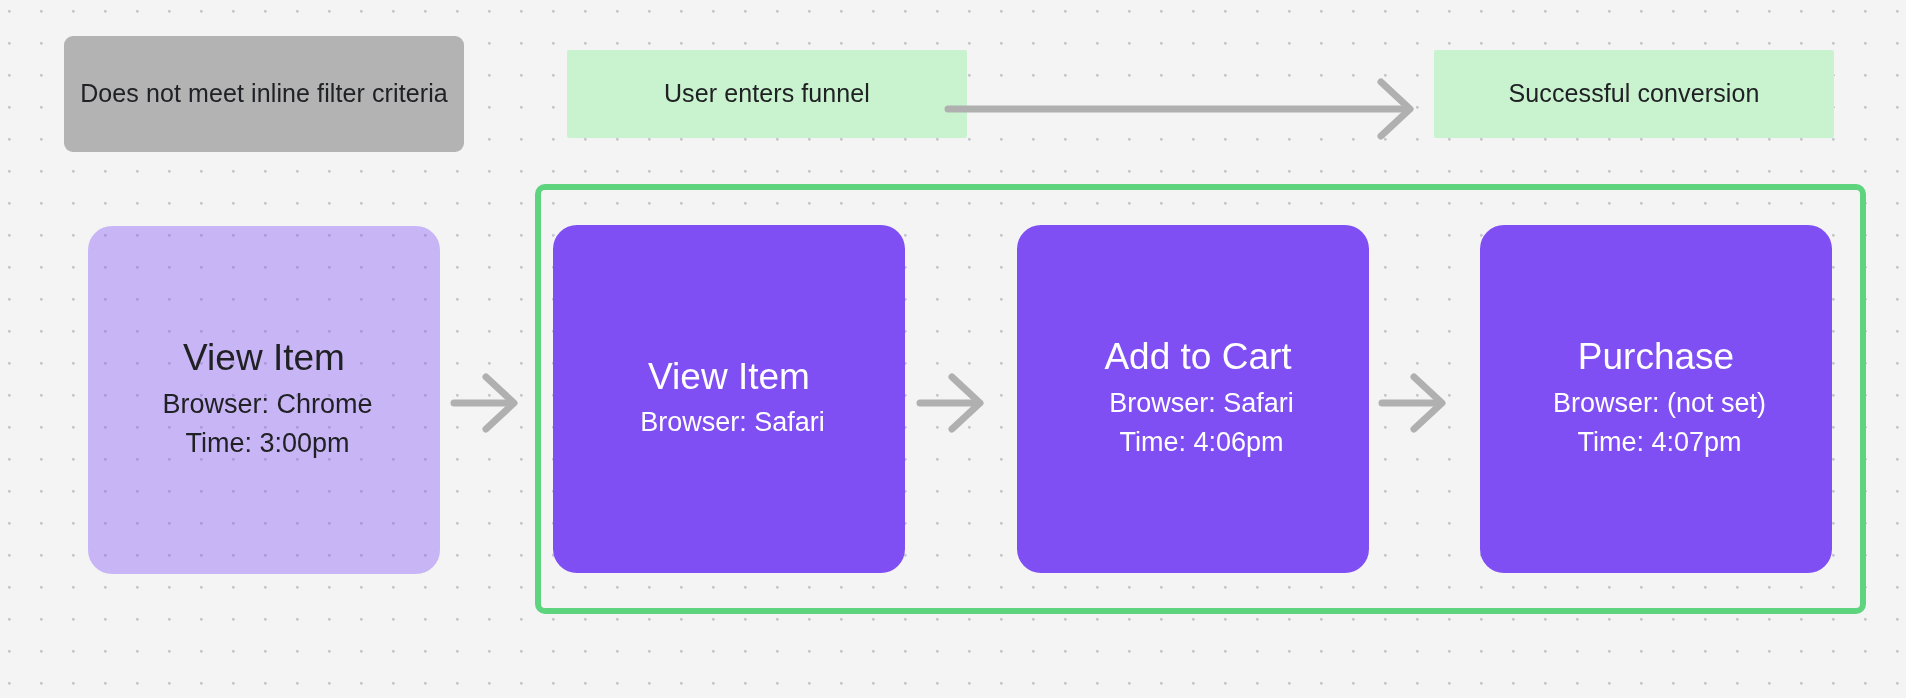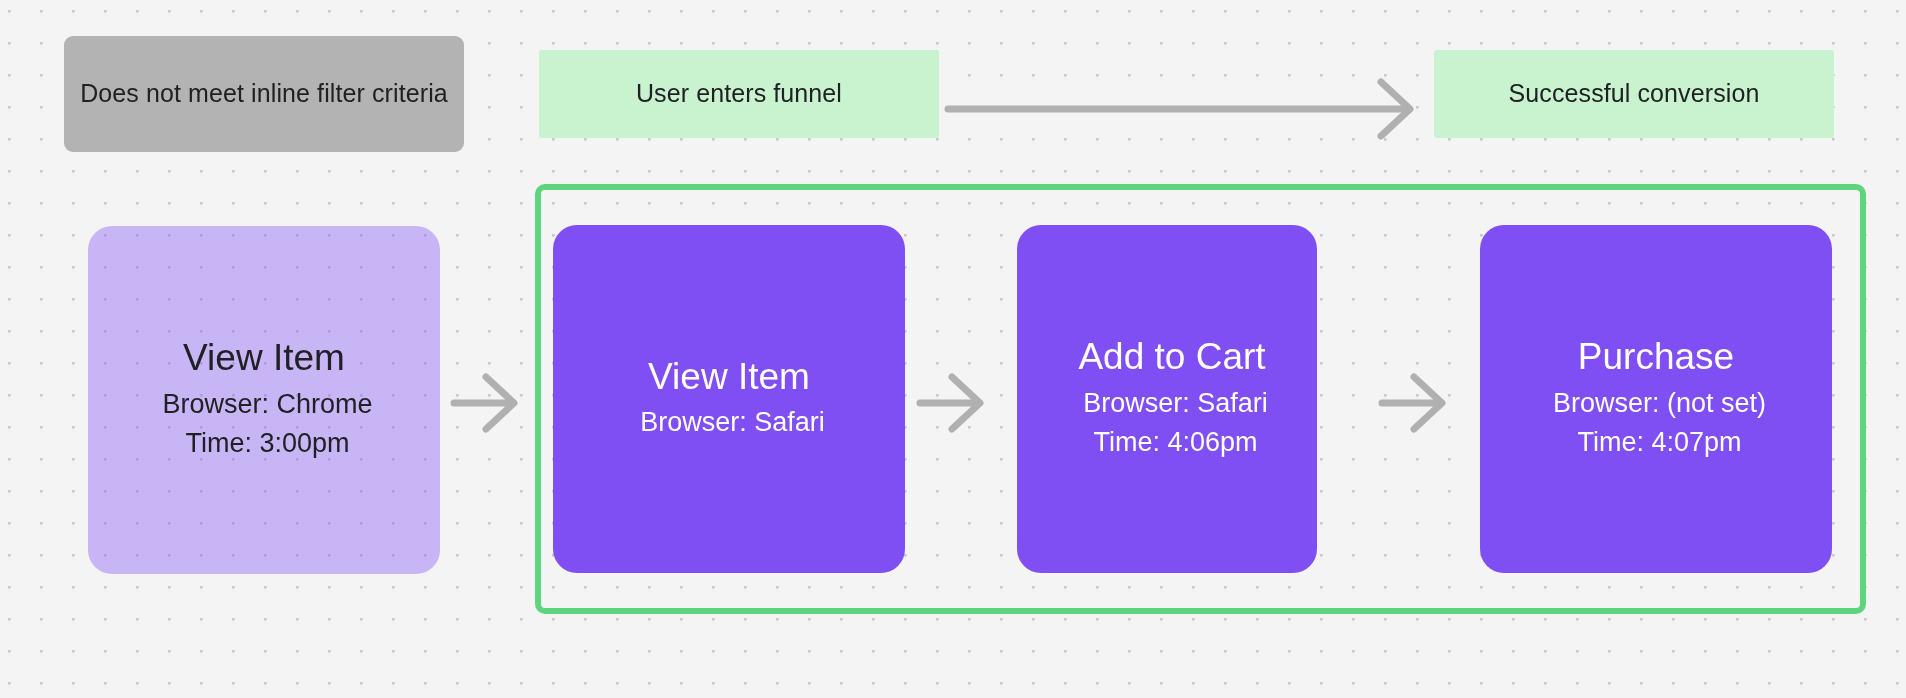--- a/index.html
+++ b/index.html
@@ -50,21 +50,21 @@
   }
 
   #legend-excluded {
     left: 64px;
     top: 36px;
     width: 400px;
     height: 116px;
   }
 
   #legend-enters {
-    left: 539px;
+    left: 567px;
     top: 50px;
     width: 400px;
     height: 88px;
   }
 
   #legend-conversion {
     left: 1434px;
     top: 50px;
     width: 400px;
     height: 88px;
@@ -146,21 +146,21 @@
     color: #202124;
   }
 
   .event-card.included {
     background-color: #7f4ff4;
     color: #ffffff;
   }
 
   #card-excluded-view-item { left: 88px;  top: 226px; width: 352px; height: 348px; }
   #card-view-item        { left: 553px;  top: 225px; width: 352px; height: 348px; }
-  #card-add-to-cart      { left: 1017px; top: 225px; width: 300px; height: 348px; padding-left: 24px; }
+  #card-add-to-cart      { left: 1017px; top: 225px; width: 352px; height: 348px; padding-left: 24px; }
   #card-purchase         { left: 1480px; top: 225px; width: 352px; height: 348px; }
 </style>
 </head>
 <body>
 
 <div id="canvas">
 
   <div id="legend-excluded" class="legend-chip gray">
     <span>Does not meet inline filter criteria</span>
   </div>

